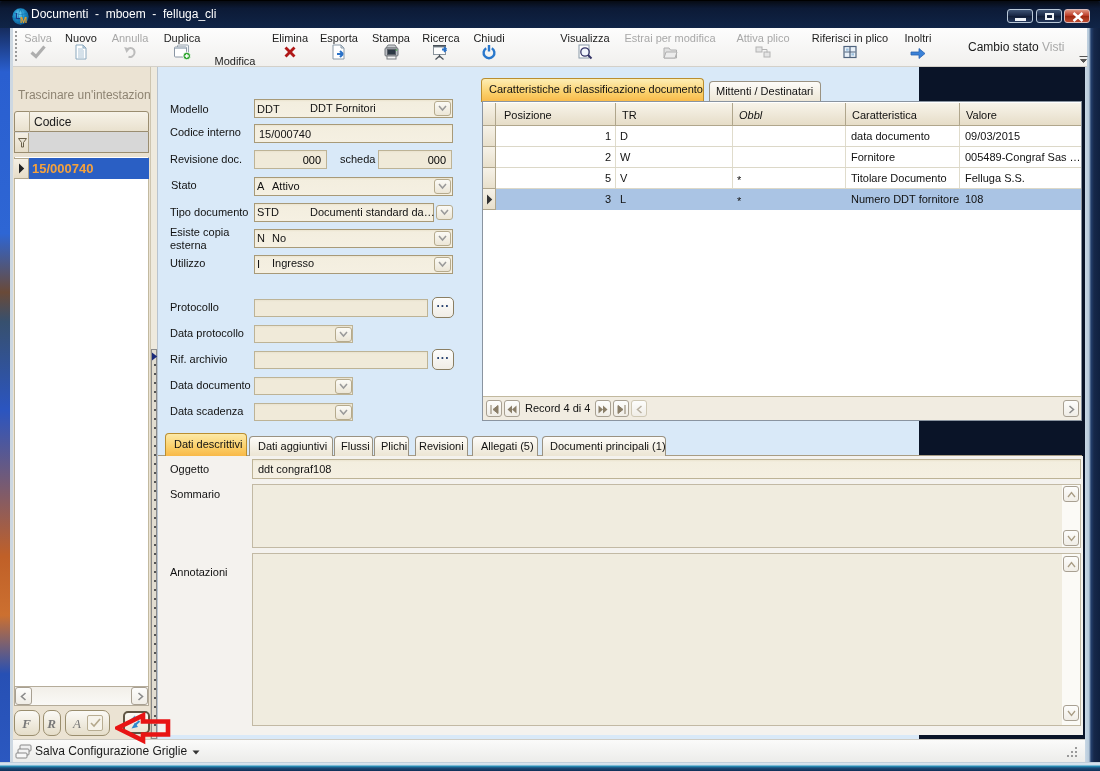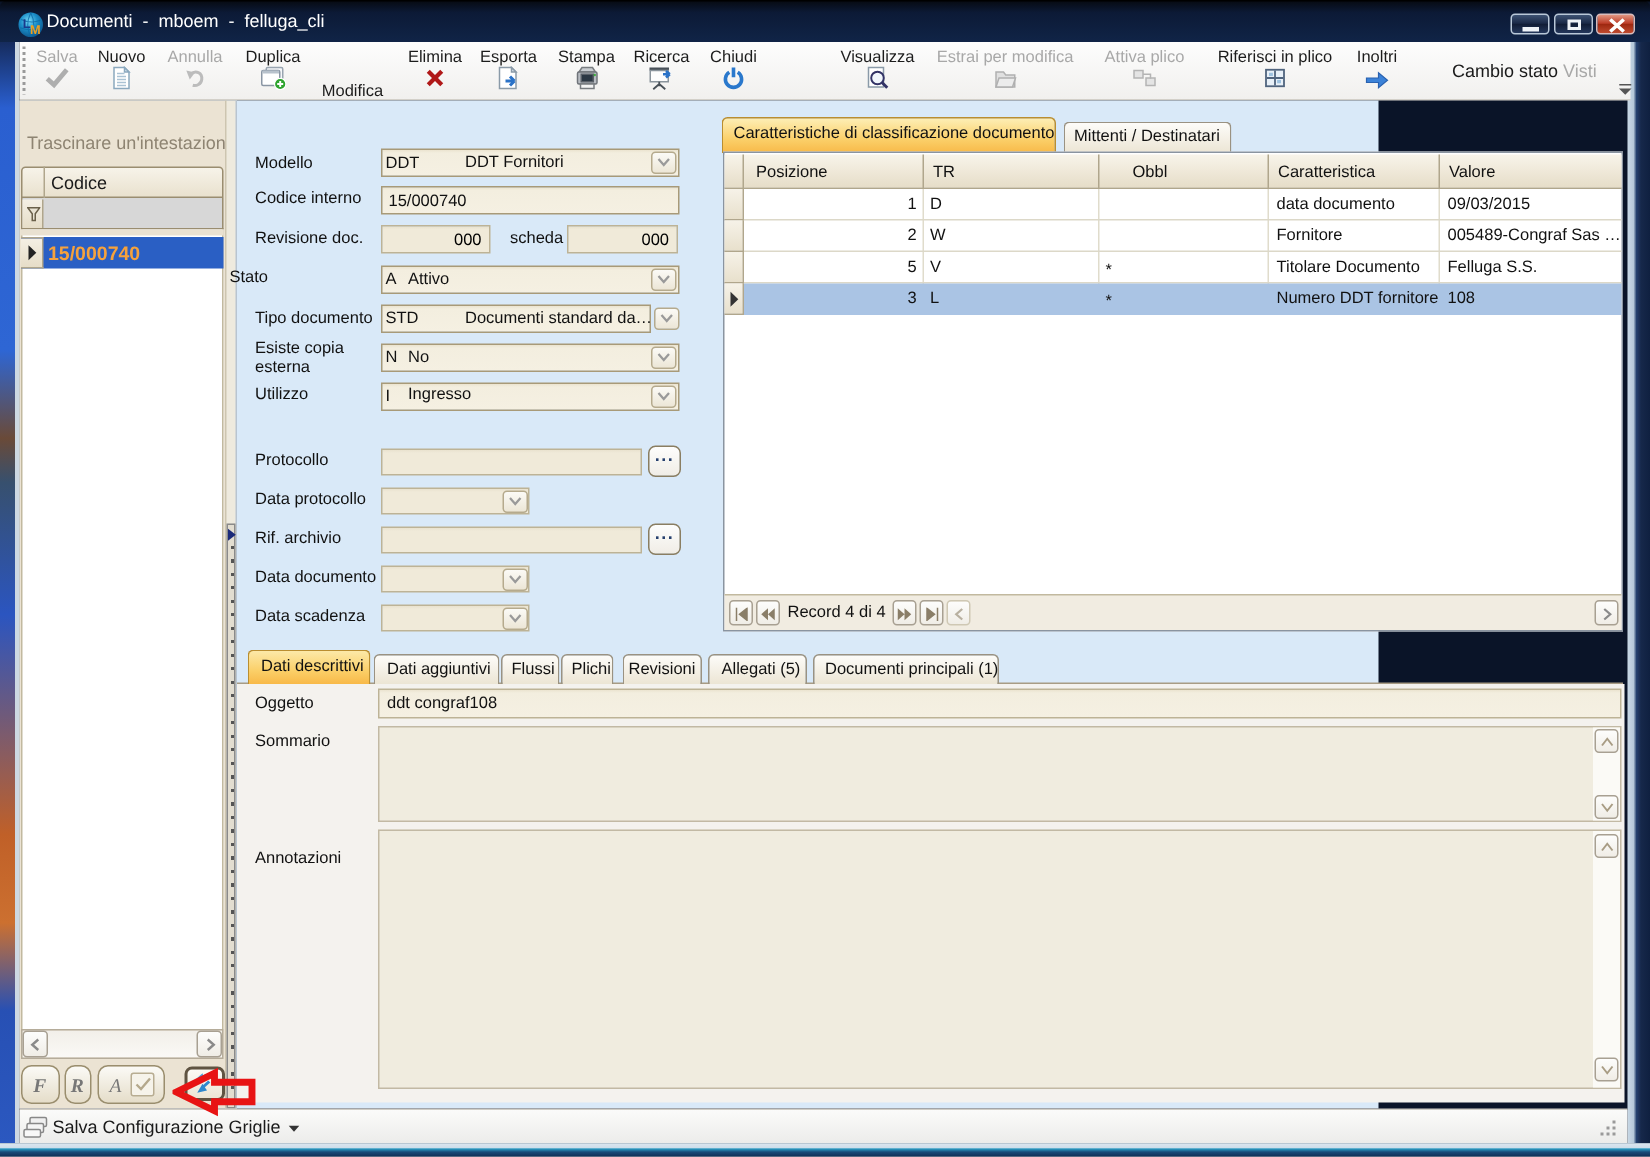--- a/index.html
+++ b/index.html
@@ -242,21 +242,21 @@
 
   <div class="itext" style="left:157px;top:86px;">Revisione doc.</div>
   <div class="fld dis" style="left:241px;top:83px;width:73px;height:19px;text-align:right;">
       <span style="position:absolute;right:5px;top:3px;font-size:11px;">000</span>
     </div>
   <div class="itext" style="left:327px;top:86px;">scheda</div>
   <div class="fld dis" style="left:365px;top:83px;width:74px;height:19px;">
       <span style="position:absolute;right:5px;top:3px;font-size:11px;">000</span>
     </div>
 
-  <div class="itext" style="left:140px;top:112px;">Stato</div>
+  <div class="itext" style="left:158px;top:112px;">Stato</div>
   <div class="fld" style="left:241px;top:110px;width:199px;height:19px;"></div>
   <div class="itext" style="left:244px;top:113px;">A</div>
   <div class="itext" style="left:259px;top:113px;">Attivo</div>
   <div class="ddbtn" style="left:421px;top:112px;">
       <svg width="9" height="7" viewBox="0 0 9 7">
         <path d="M1 1 L4.5 5 L8 1" stroke="#9a9a9a" stroke-width="1.5" fill="none"></path>
       </svg>
     </div>
 
   <div class="itext" style="left:157px;top:139px;">Tipo documento</div>
@@ -325,21 +325,21 @@
   <div class="abs" style="left:696px;top:14px;width:112px;height:21px;background:linear-gradient(#fdfcf9,#ece5d4);border:1px solid #9a9282;border-bottom:none;border-radius:4px 4px 0 0;"></div>
   <div class="itext" style="left:703px;top:18px;">Mittenti / Destinatari</div>
   <div class="abs" style="left:468px;top:11px;width:223px;height:24px;background:linear-gradient(#fdeeb5,#fbd06a 60%,#f8b948);border:1px solid #ba8e30;border-bottom:none;border-radius:4px 4px 0 0;"></div>
   <div class="itext" style="left:476px;top:16px;">Caratteristiche di classificazione documento</div>
 
   <div class="abs" id="rgrid" style="left:469px;top:34px;width:600px;height:320px;background:#fff;border:1px solid #8a94a0;">
 
     <div class="abs" style="left:0;top:1px;width:598px;height:23px;background:linear-gradient(#f8f4ea,#e6ddc8);border-bottom:1px solid #b0a68c;"></div>
     <div class="itext" style="left:21px;top:7px;">Posizione</div>
     <div class="itext" style="left:139px;top:7px;">TR</div>
-    <div class="itext" style="left:272px;top:7px;">Obbl</div>
+    <div class="itext" style="left:256px;top:7px;font-style:italic;">Obbl</div>
     <div class="itext" style="left:369px;top:7px;">Caratteristica</div>
     <div class="itext" style="left:483px;top:7px;">Valore</div>
 
     <div class="abs" style="left:12px;top:1px;width:1px;height:23px;background:#b0a68c;"></div>
     <div class="abs" style="left:132px;top:1px;width:1px;height:23px;background:#b0a68c;"></div>
     <div class="abs" style="left:249px;top:1px;width:1px;height:23px;background:#b0a68c;"></div>
     <div class="abs" style="left:362px;top:1px;width:1px;height:23px;background:#b0a68c;"></div>
     <div class="abs" style="left:476px;top:1px;width:1px;height:23px;background:#b0a68c;"></div>
 
     <div class="abs" style="left:132px;top:24px;width:1px;height:84px;background:#e0dccc;"></div>

